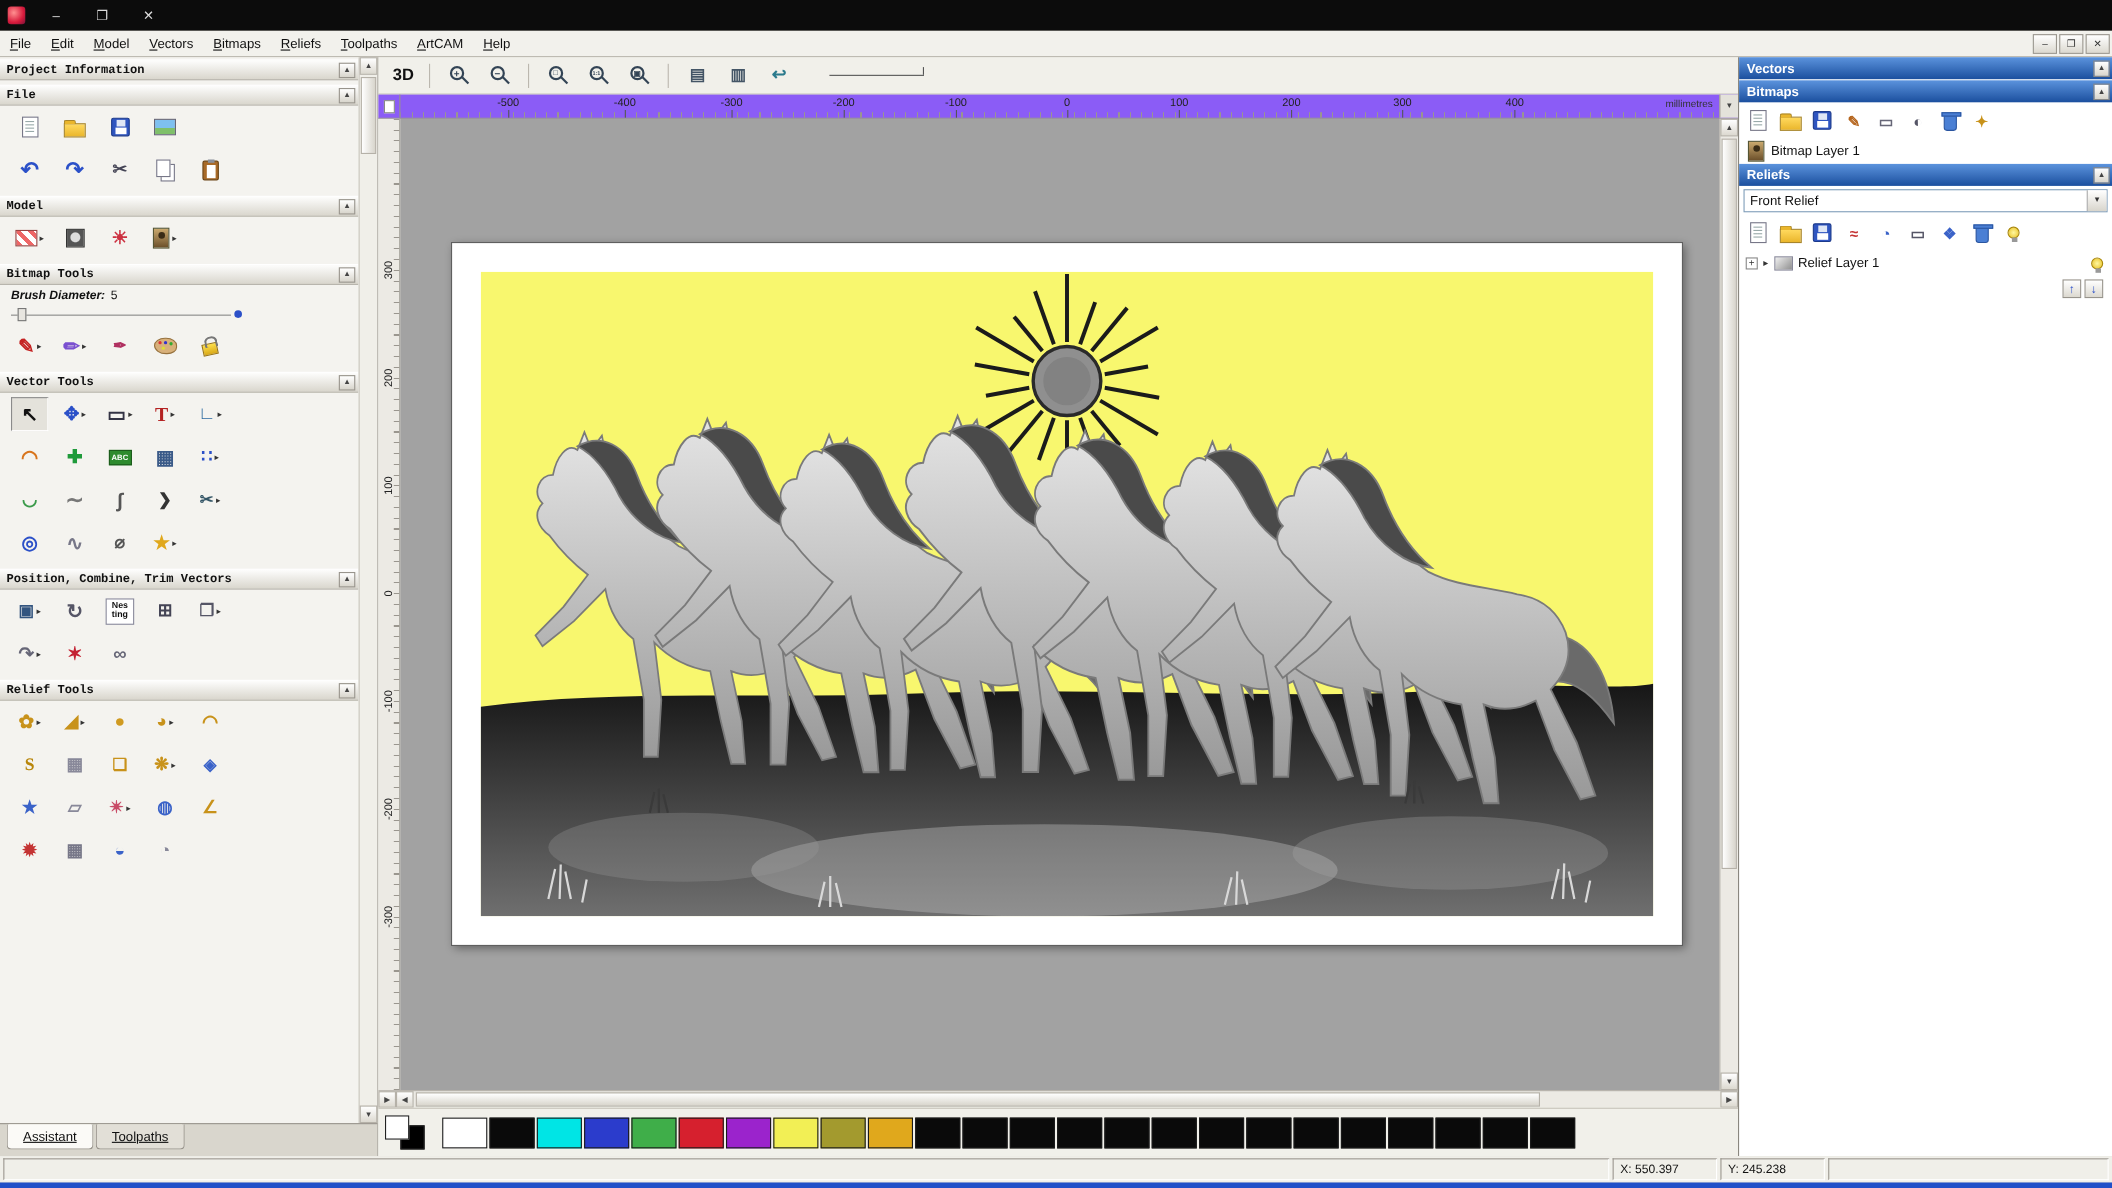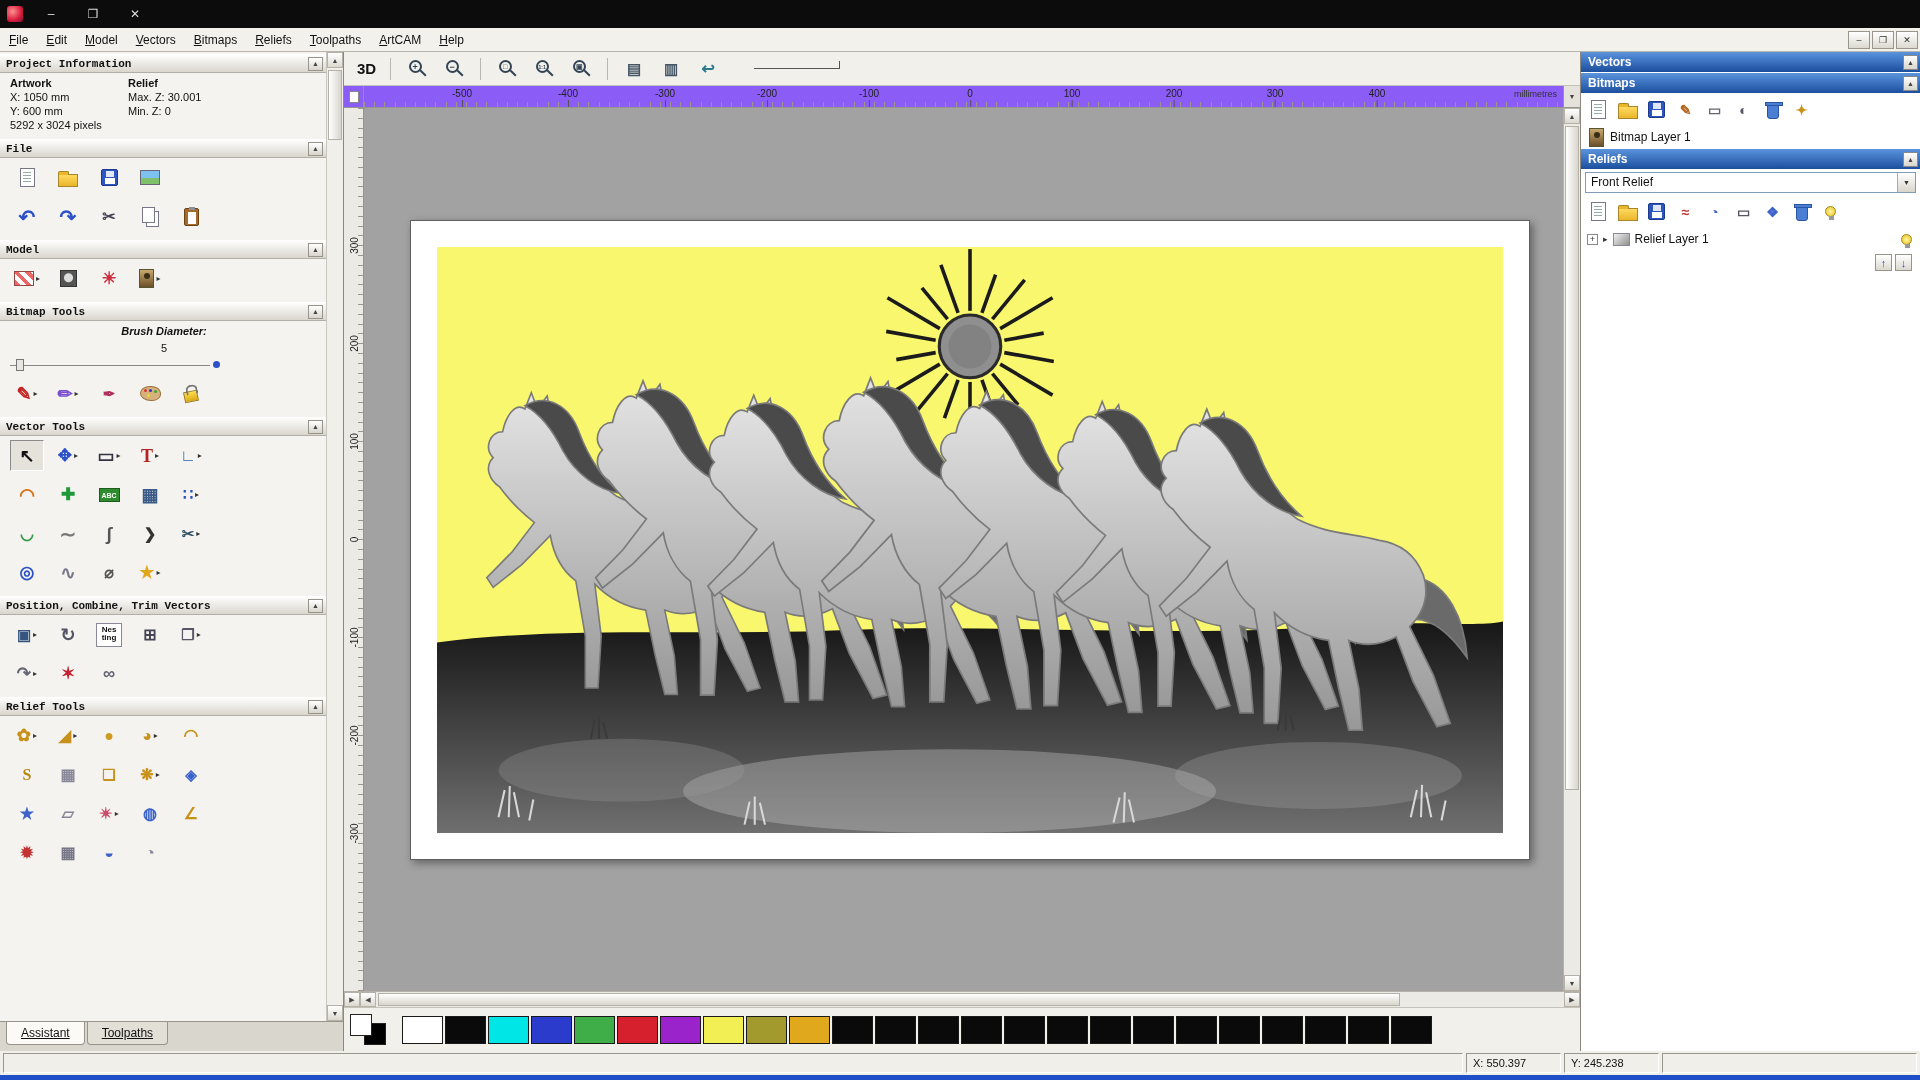--- a/index.html
+++ b/index.html
@@ -35,21 +35,21 @@
   .pi-grid{display:flex;padding:4px 4px 4px 10px;font-size:11px;}
   .pi-col{display:flex;flex-direction:column;gap:2px;}
   .pi-col:first-child{width:118px;}
   .pi-h{font-weight:bold;}
   .tool-row{display:flex;align-items:center;gap:7px;padding:4px 2px 4px 10px;}
   .tool-btn{min-width:34px;height:31px;display:flex;align-items:center;justify-content:center;
             border:1px solid transparent;position:relative;}
   .tool-btn.pressed{border-color:#8b8b8b #fff #fff #8b8b8b;background:#e4e2db;}
   .glyph{line-height:1;font-weight:bold;}
   .flyout{font-size:8px;color:#333;margin-left:2px;}
-  .brush-row{display:flex;align-items:center;padding:4px 8px 0 10px;font-size:11px;gap:5px;flex-direction:column;}
+  .brush-row{display:flex;align-items:center;padding:4px 8px 0 10px;font-size:11px;gap:5px;}
   .brush-label{font-style:italic;font-weight:bold;}
   .slider{position:relative;height:14px;flex:1 0 auto;width:200px;margin:4px 14px 2px 10px;}
   .slider::before{content:"";position:absolute;left:0;right:0;top:7px;height:1px;background:#888;}
   .slider-thumb{position:absolute;left:6px;top:1px;width:8px;height:12px;background:#e8e6e0;
                 border:1px solid #777;}
   .slider-dot{position:absolute;right:-10px;top:3px;width:7px;height:7px;border-radius:50%;background:#2b50c8;}
   
   .lscroll{width:17px;background:#f0efe9;border-left:1px solid #c9c6bd;display:flex;flex-direction:column;align-items:stretch;}
   .sb-btn{height:16px;display:flex;align-items:center;justify-content:center;font-size:7px;color:#444;
           border:1px solid #b5b1a8;background:linear-gradient(#fff,#dcd9d0);}
@@ -211,33 +211,20 @@
 
   <div class="lpanel">
     <div class="lbody">
       <div class="lcontent">
 
         <div class="sec">
           <div class="sec-head">
             <span class="sec-title">Project Information</span>
             <span class="sec-collapse">▲</span>
           </div>
-          <div class="pi-grid">
-            <div class="pi-col">
-              <span class="pi-h">Artwork</span>
-              <span>X: 1050 mm</span>
-              <span>Y: 600 mm</span>
-              <span>5292 x 3024 pixels</span>
-            </div>
-            <div class="pi-col">
-              <span class="pi-h">Relief</span>
-              <span>Max. Z: 30.001</span>
-              <span>Min. Z: 0</span>
-            </div>
-          </div>
         </div>
 
         <div class="sec">
           <div class="sec-head">
             <span class="sec-title">File</span>
             <span class="sec-collapse">▲</span>
           </div>
           <div class="tool-row">
               <span class="tool-btn">
                 <span class="ci i-page"></span>

